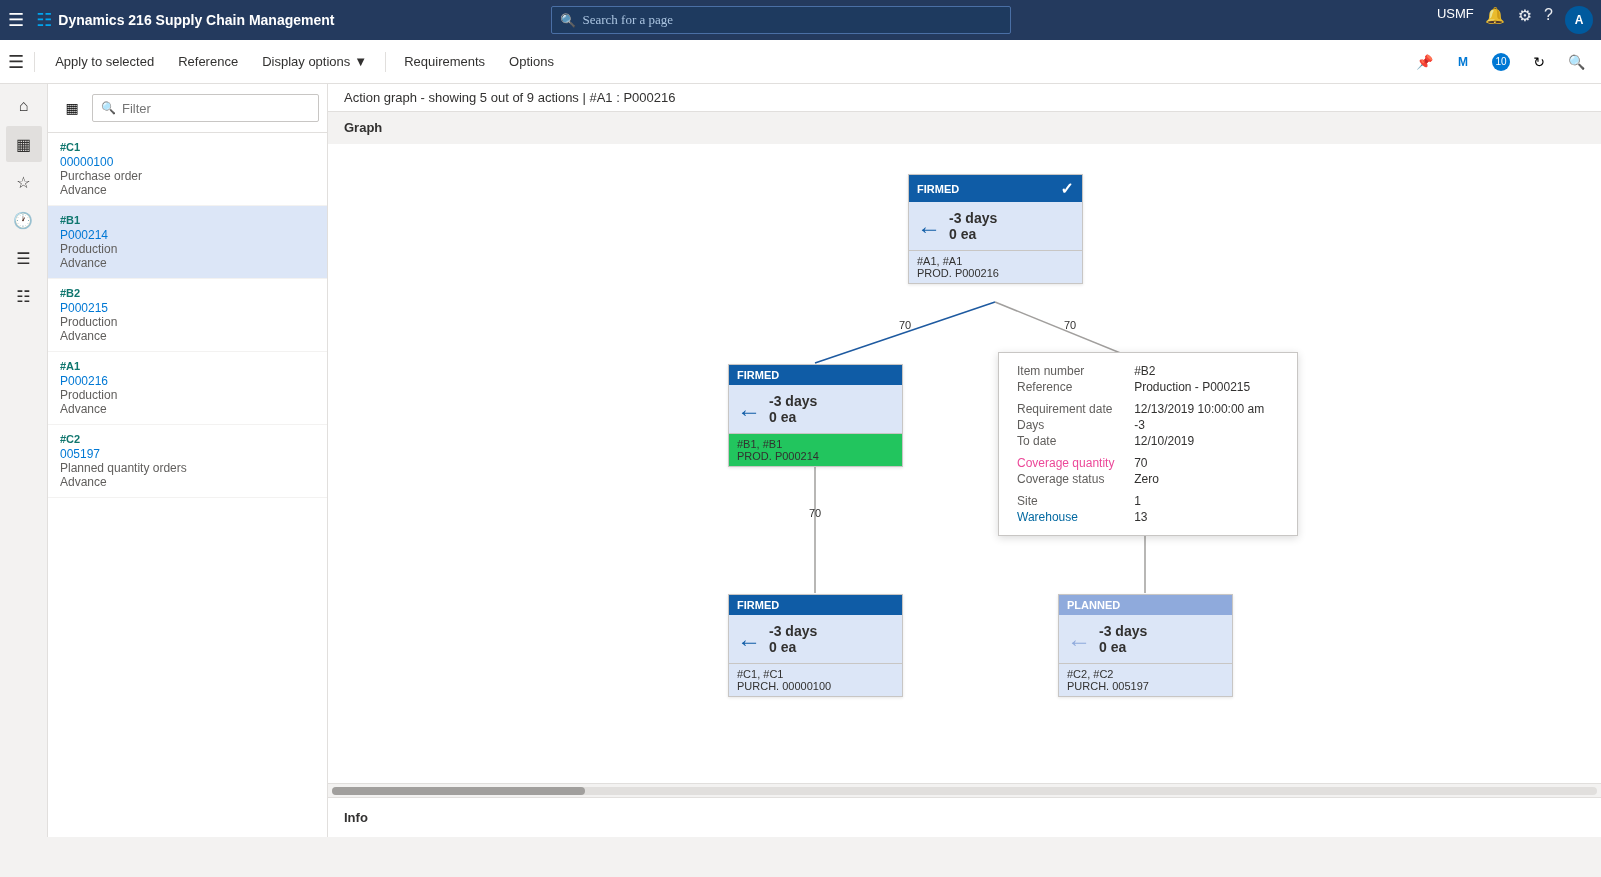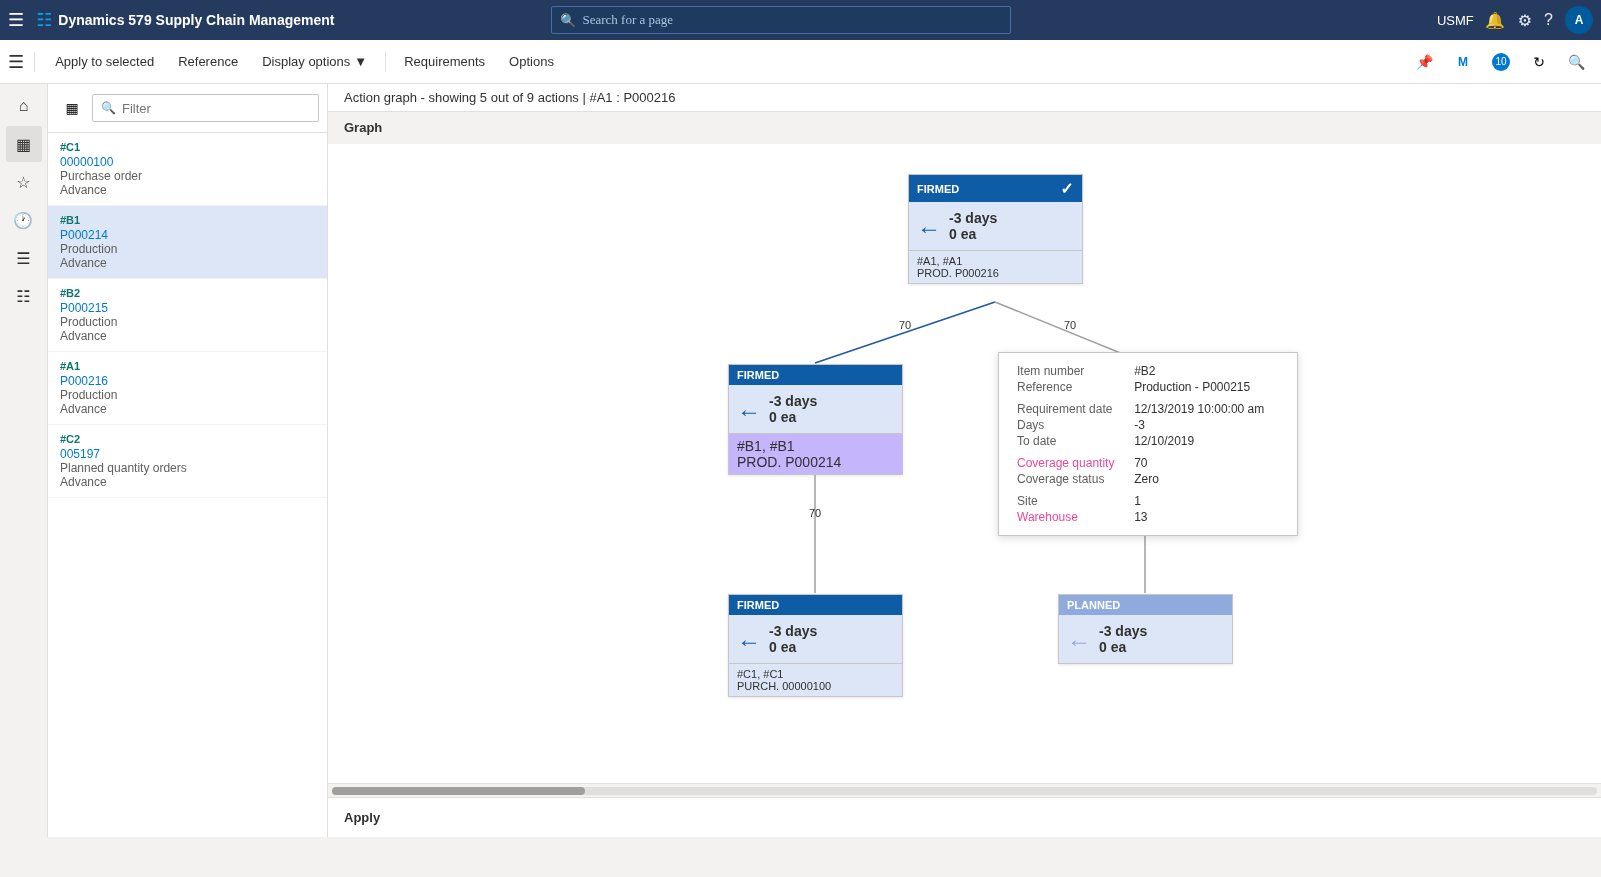--- a/index.html
+++ b/index.html
@@ -24,21 +24,21 @@
       border: 1px solid #4a6fa5;
       border-radius: 2px;
       height: 28px;
       display: flex;
       align-items: center;
       padding: 0 8px;
       gap: 6px;
       color: #aac4e0;
       font-size: 13px;
     }
-    .top-bar-right { display: flex; align-items: center; gap: 12px; margin-left: auto; color: white; font-size: 13px; }
+    .top-bar-right { display: flex; gap: 12px; margin-left: auto; color: white; font-size: 13px; }
     .top-bar-icon { cursor: pointer; font-size: 16px; opacity: 0.9; }
     .avatar { width: 28px; height: 28px; border-radius: 50%; background: #005a9e; display: flex; align-items: center; justify-content: center; font-size: 12px; font-weight: 600; }
 
     
     .command-bar {
       background: white;
       height: 44px;
       display: flex;
       align-items: center;
       padding: 0 8px;
@@ -240,21 +240,21 @@
 
     .hamburger { font-size: 18px; cursor: pointer; }
   </style>
 </head>
 <body>
 
 <div class="top-bar">
   <span class="hamburger">☰</span>
   <div style="display:flex;align-items:center;gap:6px;margin-left:4px;">
     <span style="color:#00a4ef;font-size:18px;">☷</span>
-    <span style="color:white;font-size:14px;font-weight:600;">Dynamics 579 Supply Chain Management</span>
+    <span style="color:white;font-size:14px;font-weight:600;">Dynamics 216 Supply Chain Management</span>
   </div>
   <div class="top-bar-search" style="margin:0 auto;flex:0 0 460px;">
     <span style="color:#aac4e0;">🔍</span>
     <span style="color:#aac4e0;font-size:13px;font-family:Liberation Serif, serif;">Search for a page</span>
   </div>
   <div class="top-bar-right">
     <span style="color:white;font-size:13px;">USMF</span>
     <span class="top-bar-icon">🔔</span>
     <span class="top-bar-icon">⚙</span>
     <span class="top-bar-icon">?</span>
@@ -386,21 +386,21 @@
       <span>FIRMED</span>
 
     </div>
     <div style="padding:8px;background:#dce6f7;display:flex;align-items:center;gap:8px;">
       <span style="font-size:24px;color:#0f5ca6;line-height:1;">←</span>
       <div>
         <div style="font-size:14px;font-weight:600;color:#323130;">-3 days</div>
         <div style="font-size:14px;font-weight:600;color:#323130;">0 ea</div>
       </div>
     </div>
-    <div style="padding:4px 8px;background:#c4b5fd;font-size:14px;color:#323130;border-top:1px solid #c8c6c4;">
+    <div style="padding:4px 8px;background:#22c55e;font-size:11px;color:#323130;border-top:1px solid #c8c6c4;">
       <div>#B1, #B1</div>
       <div>PROD. P000214</div>
     </div>
   </div>
           <div class="graph-node firmed" style="top: 220px; left: 730px; width: 175px; position: absolute;">
     <div class="node-header" style="background:#0f5ca6;color:white;padding:4px 8px;font-size:11px;font-weight:600;display:flex;justify-content:space-between;align-items:center;">
       <span>FIRMED</span>
 
     </div>
     <div style="padding:8px;background:#dce6f7;display:flex;align-items:center;gap:8px;">
@@ -437,20 +437,24 @@
       <span>PLANNED</span>
 
     </div>
     <div style="padding:8px;background:#dce6f7;display:flex;align-items:center;gap:8px;">
       <span style="font-size:24px;color:#8faadc;line-height:1;">←</span>
       <div>
         <div style="font-size:14px;font-weight:600;color:#323130;">-3 days</div>
         <div style="font-size:14px;font-weight:600;color:#323130;">0 ea</div>
       </div>
     </div>
+    <div style="padding:4px 8px;background:#dce6f7;font-size:11px;color:#323130;border-top:1px solid #c8c6c4;">
+      <div>#C2, #C2</div>
+      <div>PURCH. 005197</div>
+    </div>
   </div>
           <div class="info-tooltip" style="top: 208px; left: 670px;">
             <table>
               <tbody>
                 <tr>
                   <td style="color:#605e5c;padding:1px 4px;white-space:nowrap;">Item number</td>
                   <td style="color:#323130;padding:1px 8px;">#B2</td>
                 </tr>
                 <tr>
                   <td style="color:#605e5c;padding:1px 4px;white-space:nowrap;">Reference</td>
@@ -483,31 +487,31 @@
                   <td style="color:#323130;padding:1px 8px;">Zero</td>
                 </tr>
                 <tr style="height:6px;">
                   <td colspan="2"></td>
                 </tr>
                 <tr>
                   <td style="color:#605e5c;padding:1px 4px;white-space:nowrap;">Site</td>
                   <td style="color:#323130;padding:1px 8px;">1</td>
                 </tr>
                 <tr>
-                  <td style="color:#ec4899;padding:1px 4px;white-space:nowrap;margin-left:12px;">Warehouse</td>
+                  <td style="color:#0369a1;padding:1px 4px;white-space:nowrap;margin-left:12px;">Warehouse</td>
                   <td style="color:#323130;padding:1px 8px;">13</td>
                 </tr>
               </tbody>
             </table>
           </div>
         </div>
     </div>
     <div class="scrollbar-area">
       <div class="scrollbar-track">
         <div class="scrollbar-thumb"></div>
       </div>
     </div>
     <div class="info-bar">
-      <span>Apply</span>
+      <span>Info</span>
     </div>
   </div>
 
 </div>
 
 </body></html>

